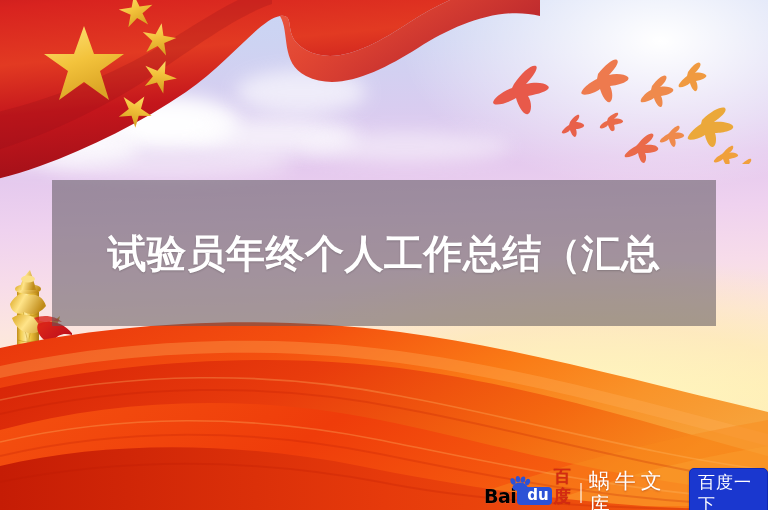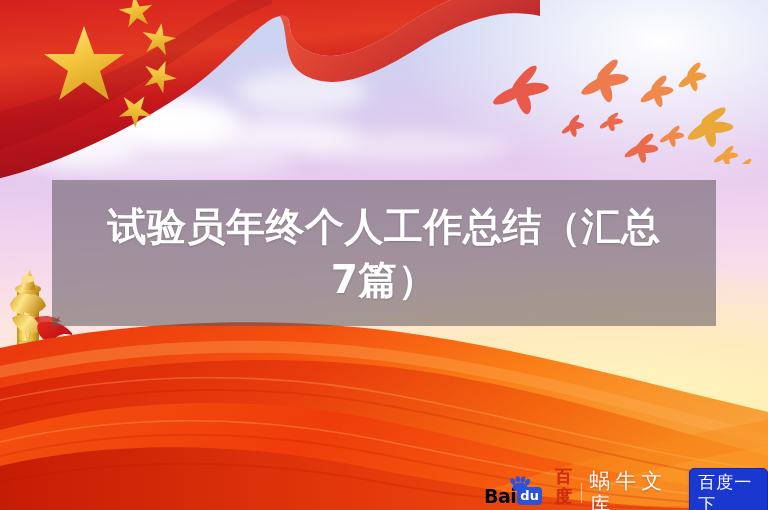--- a/index.html
+++ b/index.html
@@ -83,29 +83,29 @@
     display:flex;align-items:flex-end;height:26px;position:relative;
     margin-right:2px;
   }
   .baidu-bai{
     font-size:19px;font-weight:700;color:#000000;
     font-family:"DejaVu Sans","Liberation Sans",sans-serif;
     letter-spacing:-.5px;line-height:20px;
     text-shadow:0 0 1px rgba(255,255,255,.35);
   }
   .baidu-du{
-    font-size:13px;font-weight:700;color:#ffffff;background:#2c52d6;
-    border-radius:4px;padding:0 3px 1px 3px;line-height:17px;
+    font-size:15px;font-weight:700;color:#ffffff;background:#2c52d6;
+    border-radius:4px;padding:0 3px 1px 10px;line-height:17px;
     margin-left:1px;margin-bottom:1px;
     font-family:"DejaVu Sans","Liberation Sans",sans-serif;
   }
   .paw{position:absolute;left:25px;top:-4px;width:22px;height:15px;}
   .baidu-cn{
     font-size:17px;font-weight:700;color:#d42a12;
-    margin-left:13px;line-height:20px;
+    margin-left:2px;line-height:20px;
     font-family:"DejaVu Sans","Liberation Sans",sans-serif;
     text-shadow:0 0 1px rgba(120,20,0,.4);
   }
   .sep{
     width:2px;height:20px;background:rgba(255,255,255,.55);
     margin:0 7px 0 6px;
   }
   .wenku{
     font-size:21px;color:#ffffff;font-weight:400;letter-spacing:5px;
     font-family:"DejaVu Serif","Liberation Serif",serif;
@@ -309,21 +309,21 @@
         <path d="M0,144 C130,114 270,112 400,138 C520,160 640,196 768,214"></path>
       </g>
       <g stroke="#ffc06e" stroke-width="1.6" opacity="0.3" fill="none">
         <path d="M0,172 C120,144 250,144 380,170 C490,192 620,222 768,230"></path>
         <path d="M0,130 C130,102 270,100 400,126 C520,148 650,186 768,200"></path>
       </g>
     </svg>
   </div>
 
   <div class="title-panel">
-    <div class="title-text"><span>试验员年终个人工作总结（汇总</span><br><span>7篇）</span></div>
+    <div class="title-text"><span>试验员年终个人工作总结（汇总</span><br></div>
   </div>
 
   <div class="brandbar">
 
     <div class="baidu-logo">
       <span class="baidu-bai">Bai</span>
       <span class="baidu-du">du</span>
       <svg class="paw" viewBox="0 0 22 15">
         <ellipse cx="4" cy="5.5" rx="2.4" ry="3.4" fill="#2c52d6" transform="rotate(-22 4 5.5)"></ellipse>
         <ellipse cx="9" cy="3.2" rx="2.3" ry="3.2" fill="#2c52d6" transform="rotate(-8 9 3.2)"></ellipse>

